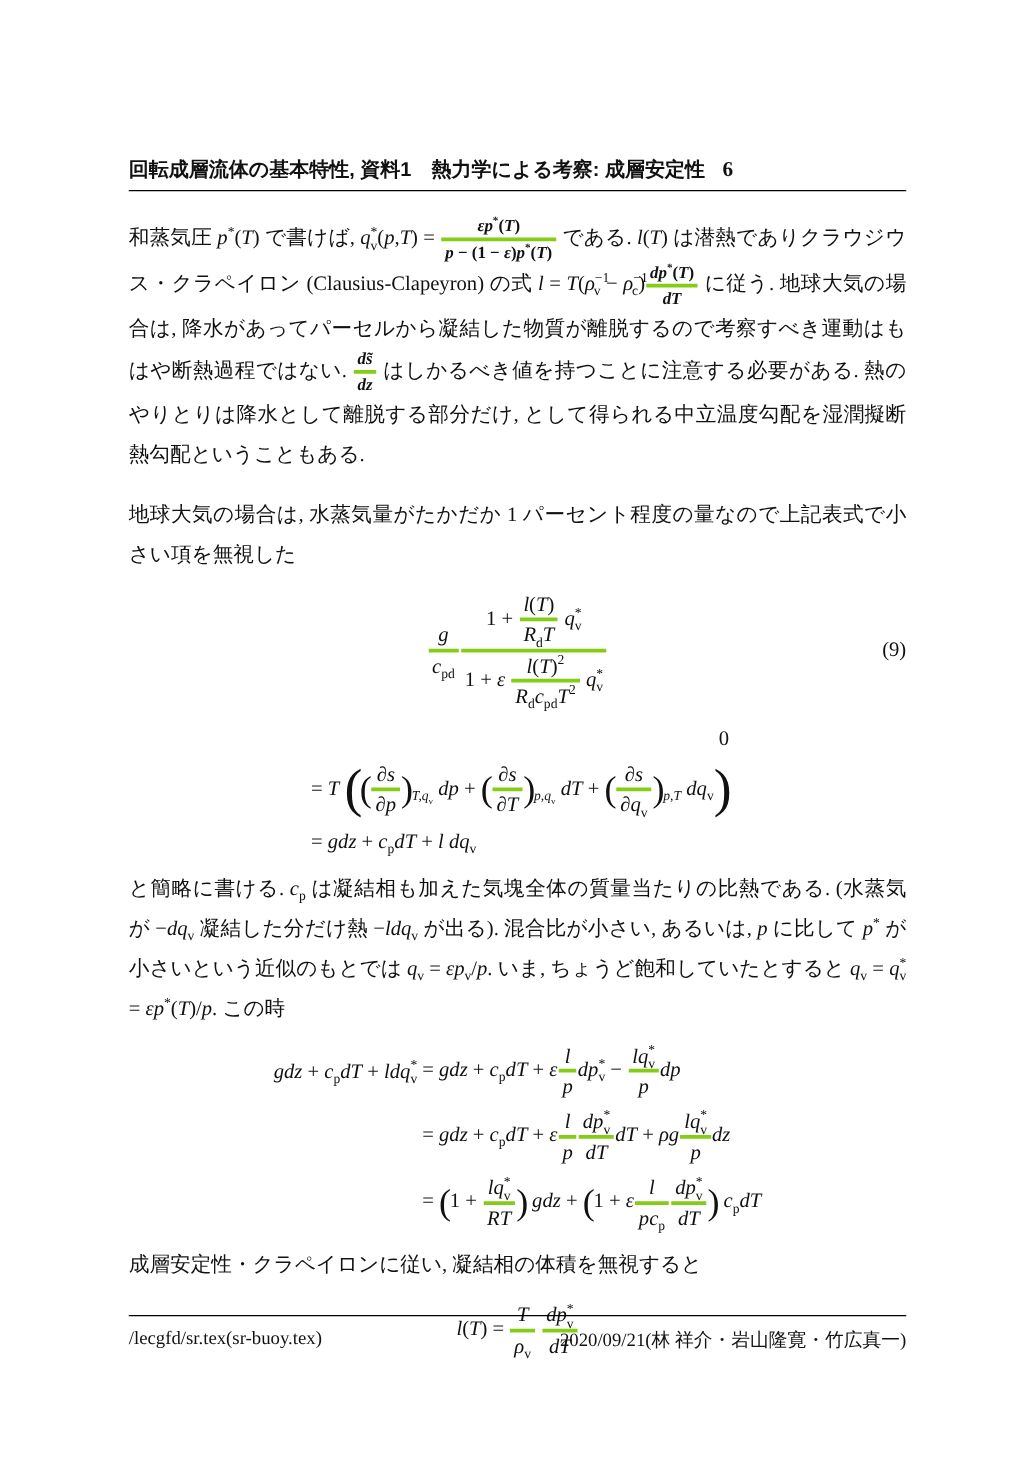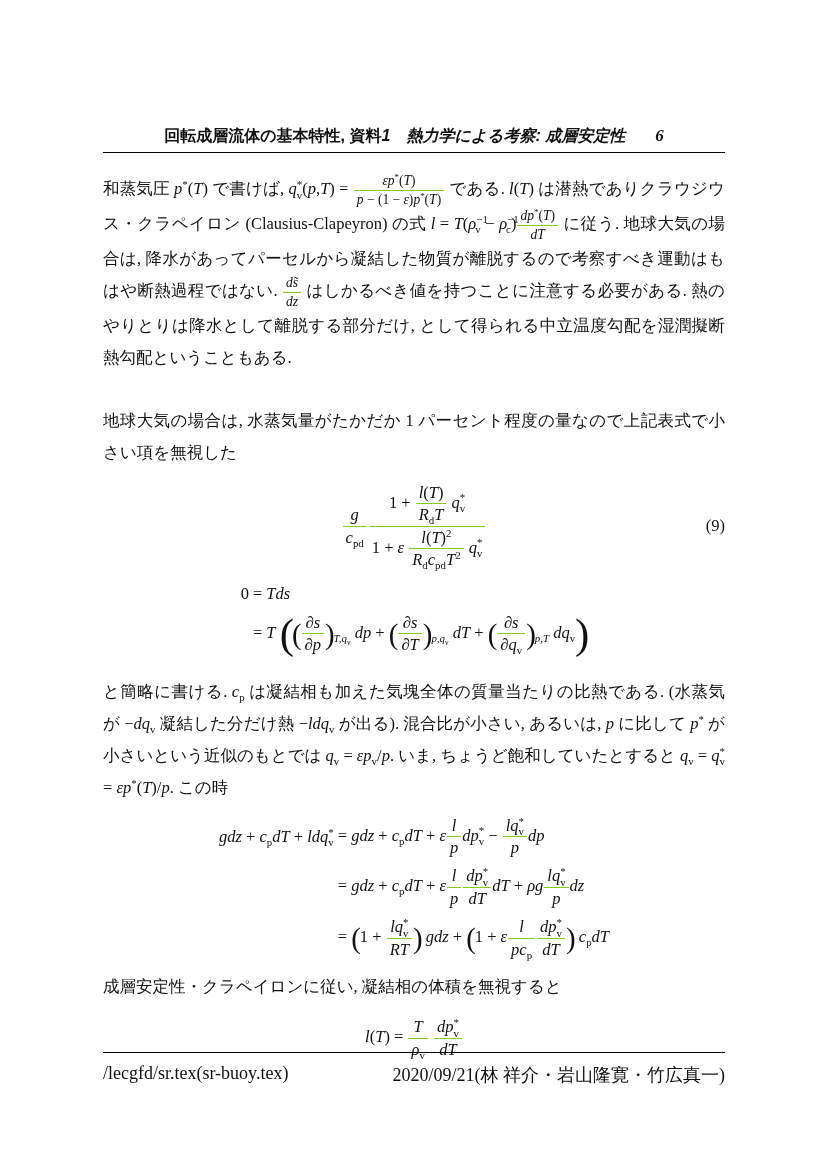--- a/index.html
+++ b/index.html
@@ -1,48 +1,48 @@
 <!DOCTYPE html>
 <html><head>
 <meta charset="utf-8">
 <style>
   html,body{margin:0;padding:0;background:#fff;}
   .page{position:relative;width:826px;height:1169px;background:#ffffff;color:#111;
         font-family:"Liberation Serif","DejaVu Serif",serif;font-size:16.5px;overflow:hidden;}
   .content{position:absolute;left:103px;top:126px;width:622px;}
   
-  .hdr{display:flex;justify-content:center;align-items:baseline;
+  .hdr{display:flex;justify-content:flex-start;align-items:baseline;
        font-family:"Liberation Sans","DejaVu Sans",sans-serif;font-size:16px;font-weight:bold;}
-  .hdr-right{display:flex;align-items:baseline;gap:30px;font-style:italic;}
+  .hdr-right{display:flex;align-items:baseline;gap:14px;}
   .hdr .pgnum{font-family:"Liberation Serif","DejaVu Serif",serif;font-size:17px;font-weight:bold;}
   .hrule{border-bottom:1.4px solid #000;margin-top:5px;}
   
   .para{line-height:32px;text-align:justify;margin:0;}
-  .para .fr{font-size:0.82em;}
+  .para .fr{font-size:0.82em;font-weight:bold;}
   i{font-family:"Liberation Serif","DejaVu Serif",serif;font-style:italic;}
   sup,sub{font-size:66%;line-height:0;}
   .pl{margin-left:-0.5em;}
   .pl2{margin-left:-1.15em;}
   
   .fr{display:inline-block;vertical-align:middle;text-align:center;padding:0 1px;}
   .fr .nu{display:block;padding:0 3px 1px;line-height:1.18;}
-  .fr .de{display:block;border-top:1px solid #84cc16;padding:1px 3px 0;line-height:1.18;}
+  .fr .de{display:block;border-top:3px solid #84cc16;padding:1px 3px 0;line-height:1.18;}
   
   .eqwrap{position:relative;text-align:center;margin:14px 0;}
   .eqnum{position:absolute;right:0;top:50%;transform:translateY(-50%);}
   .eqalign{display:grid;grid-template-columns:max-content max-content;justify-content:center;
            row-gap:9px;align-items:center;margin:12px 0;}
   .eqalign .lhs{text-align:right;}
   .eqalign .rhs{text-align:left;padding-left:4px;}
   .bg1{font-size:260%;font-weight:200;vertical-align:middle;line-height:0;letter-spacing:-2px;}
   .bg2{font-size:175%;font-weight:200;vertical-align:middle;line-height:0;letter-spacing:-1px;}
   
   .footer{position:absolute;left:103px;width:622px;top:1052px;border-top:1.4px solid #000;
-          padding-top:10px;display:flex;justify-content:space-between;font-size:18px;}
-  .mt8{margin-top:9px;} .mt14{margin-top:20px;} .mt18{margin-top:31px;font-family:Liberation Serif, serif;}
+          padding-top:10px;display:flex;justify-content:space-between;font-size:15px;}
+  .mt8{margin-top:9px;} .mt14{margin-top:20px;} .mt18{margin-top:16px;font-family:Liberation Serif, serif;}
 </style>
 </head>
 <body>
 
 <div class="page">
   <div class="content">
 
     <div class="hdr">
       <span>回転成層流体の基本特性, 資料</span>
       <span class="hdr-right">
@@ -57,24 +57,24 @@
     <p class="para mt18">地球大気の場合は, 水蒸気量がたかだか 1 パーセント程度の量なので上記表式で小さい項を無視した</p>
 
     <div class="eqwrap">
       <span><span class="fr"><span class="nu"><i>g</i></span><span class="de"><i>c</i><sub>pd</sub></span></span><span class="fr"><span class="nu">1 + <span class="fr"><span class="nu"><i>l</i>(<i>T</i>)</span><span class="de"><i>R</i><sub>d</sub><i>T</i></span></span> <i>q</i><sup>*</sup><sub class="pl">v</sub></span><span class="de">1 + <i>ε</i> <span class="fr"><span class="nu"><i>l</i>(<i>T</i>)<sup>2</sup></span><span class="de"><i>R</i><sub>d</sub><i>c</i><sub>pd</sub><i>T</i><sup>2</sup></span></span> <i>q</i><sup>*</sup><sub class="pl">v</sub></span></span></span>
       <span class="eqnum">(9)</span>
     </div>
 
 
     <div class="eqalign">
       <span class="lhs">0 </span>
-      <span class="rhs">= <i>Tds</i></span>
       <span class="lhs"></span>
       <span class="rhs">= <i>T</i> <span class="bg1">(</span><span class="bg2">(</span><span class="fr"><span class="nu">∂<i>s</i></span><span class="de">∂<i>p</i></span></span><span class="bg2">)</span><sub><i>T,q</i><sub>v</sub></sub> <i>dp</i> + <span class="bg2">(</span><span class="fr"><span class="nu">∂<i>s</i></span><span class="de">∂<i>T</i></span></span><span class="bg2">)</span><sub><i>p,q</i><sub>v</sub></sub> <i>dT</i> + <span class="bg2">(</span><span class="fr"><span class="nu">∂<i>s</i></span><span class="de">∂<i>q</i><sub>v</sub></span></span><span class="bg2">)</span><sub><i>p,T</i></sub> <i>dq</i><sub>v</sub><span class="bg1">)</span></span>
       <span class="lhs"></span>
+      <span class="rhs">= <i>gdz</i> + <i>c</i><sub>p</sub><i>dT</i> + <i>l dq</i><sub>v</sub></span>
     </div>
 
     <p class="para mt8">と簡略に書ける. <i>c</i><sub>p</sub> は凝結相も加えた気塊全体の質量当たりの比熱である. (水蒸気が −<i>dq</i><sub>v</sub> 凝結した分だけ熱 −<i>ldq</i><sub>v</sub> が出る). 混合比が小さい, あるいは, <i>p</i> に比して <i>p</i><sup>*</sup> が小さいという近似のもとでは <i>q</i><sub>v</sub> = <i>εp</i><sub>v</sub>/<i>p</i>. いま, ちょうど飽和していたとすると <i>q</i><sub>v</sub> = <i>q</i><sup>*</sup><sub class="pl">v</sub> = <i>εp</i><sup>*</sup>(<i>T</i>)/<i>p</i>. この時</p>
 
     <div class="eqalign">
       <span class="lhs"><i>gdz</i> + <i>c</i><sub>p</sub><i>dT</i> + <i>ldq</i><sup>*</sup><sub class="pl">v</sub> </span>
       <span class="rhs">= <i>gdz</i> + <i>c</i><sub>p</sub><i>dT</i> + <i>ε</i><span class="fr"><span class="nu"><i>l</i></span><span class="de"><i>p</i></span></span><i>dp</i><sup>*</sup><sub class="pl">v</sub> − <span class="fr"><span class="nu"><i>lq</i><sup>*</sup><sub class="pl">v</sub></span><span class="de"><i>p</i></span></span><i>dp</i></span>
       <span class="lhs"></span>
       <span class="rhs">= <i>gdz</i> + <i>c</i><sub>p</sub><i>dT</i> + <i>ε</i><span class="fr"><span class="nu"><i>l</i></span><span class="de"><i>p</i></span></span><span class="fr"><span class="nu"><i>dp</i><sup>*</sup><sub class="pl">v</sub></span><span class="de"><i>dT</i></span></span><i>dT</i> + <i>ρg</i><span class="fr"><span class="nu"><i>lq</i><sup>*</sup><sub class="pl">v</sub></span><span class="de"><i>p</i></span></span><i>dz</i></span>
       <span class="lhs"></span>

